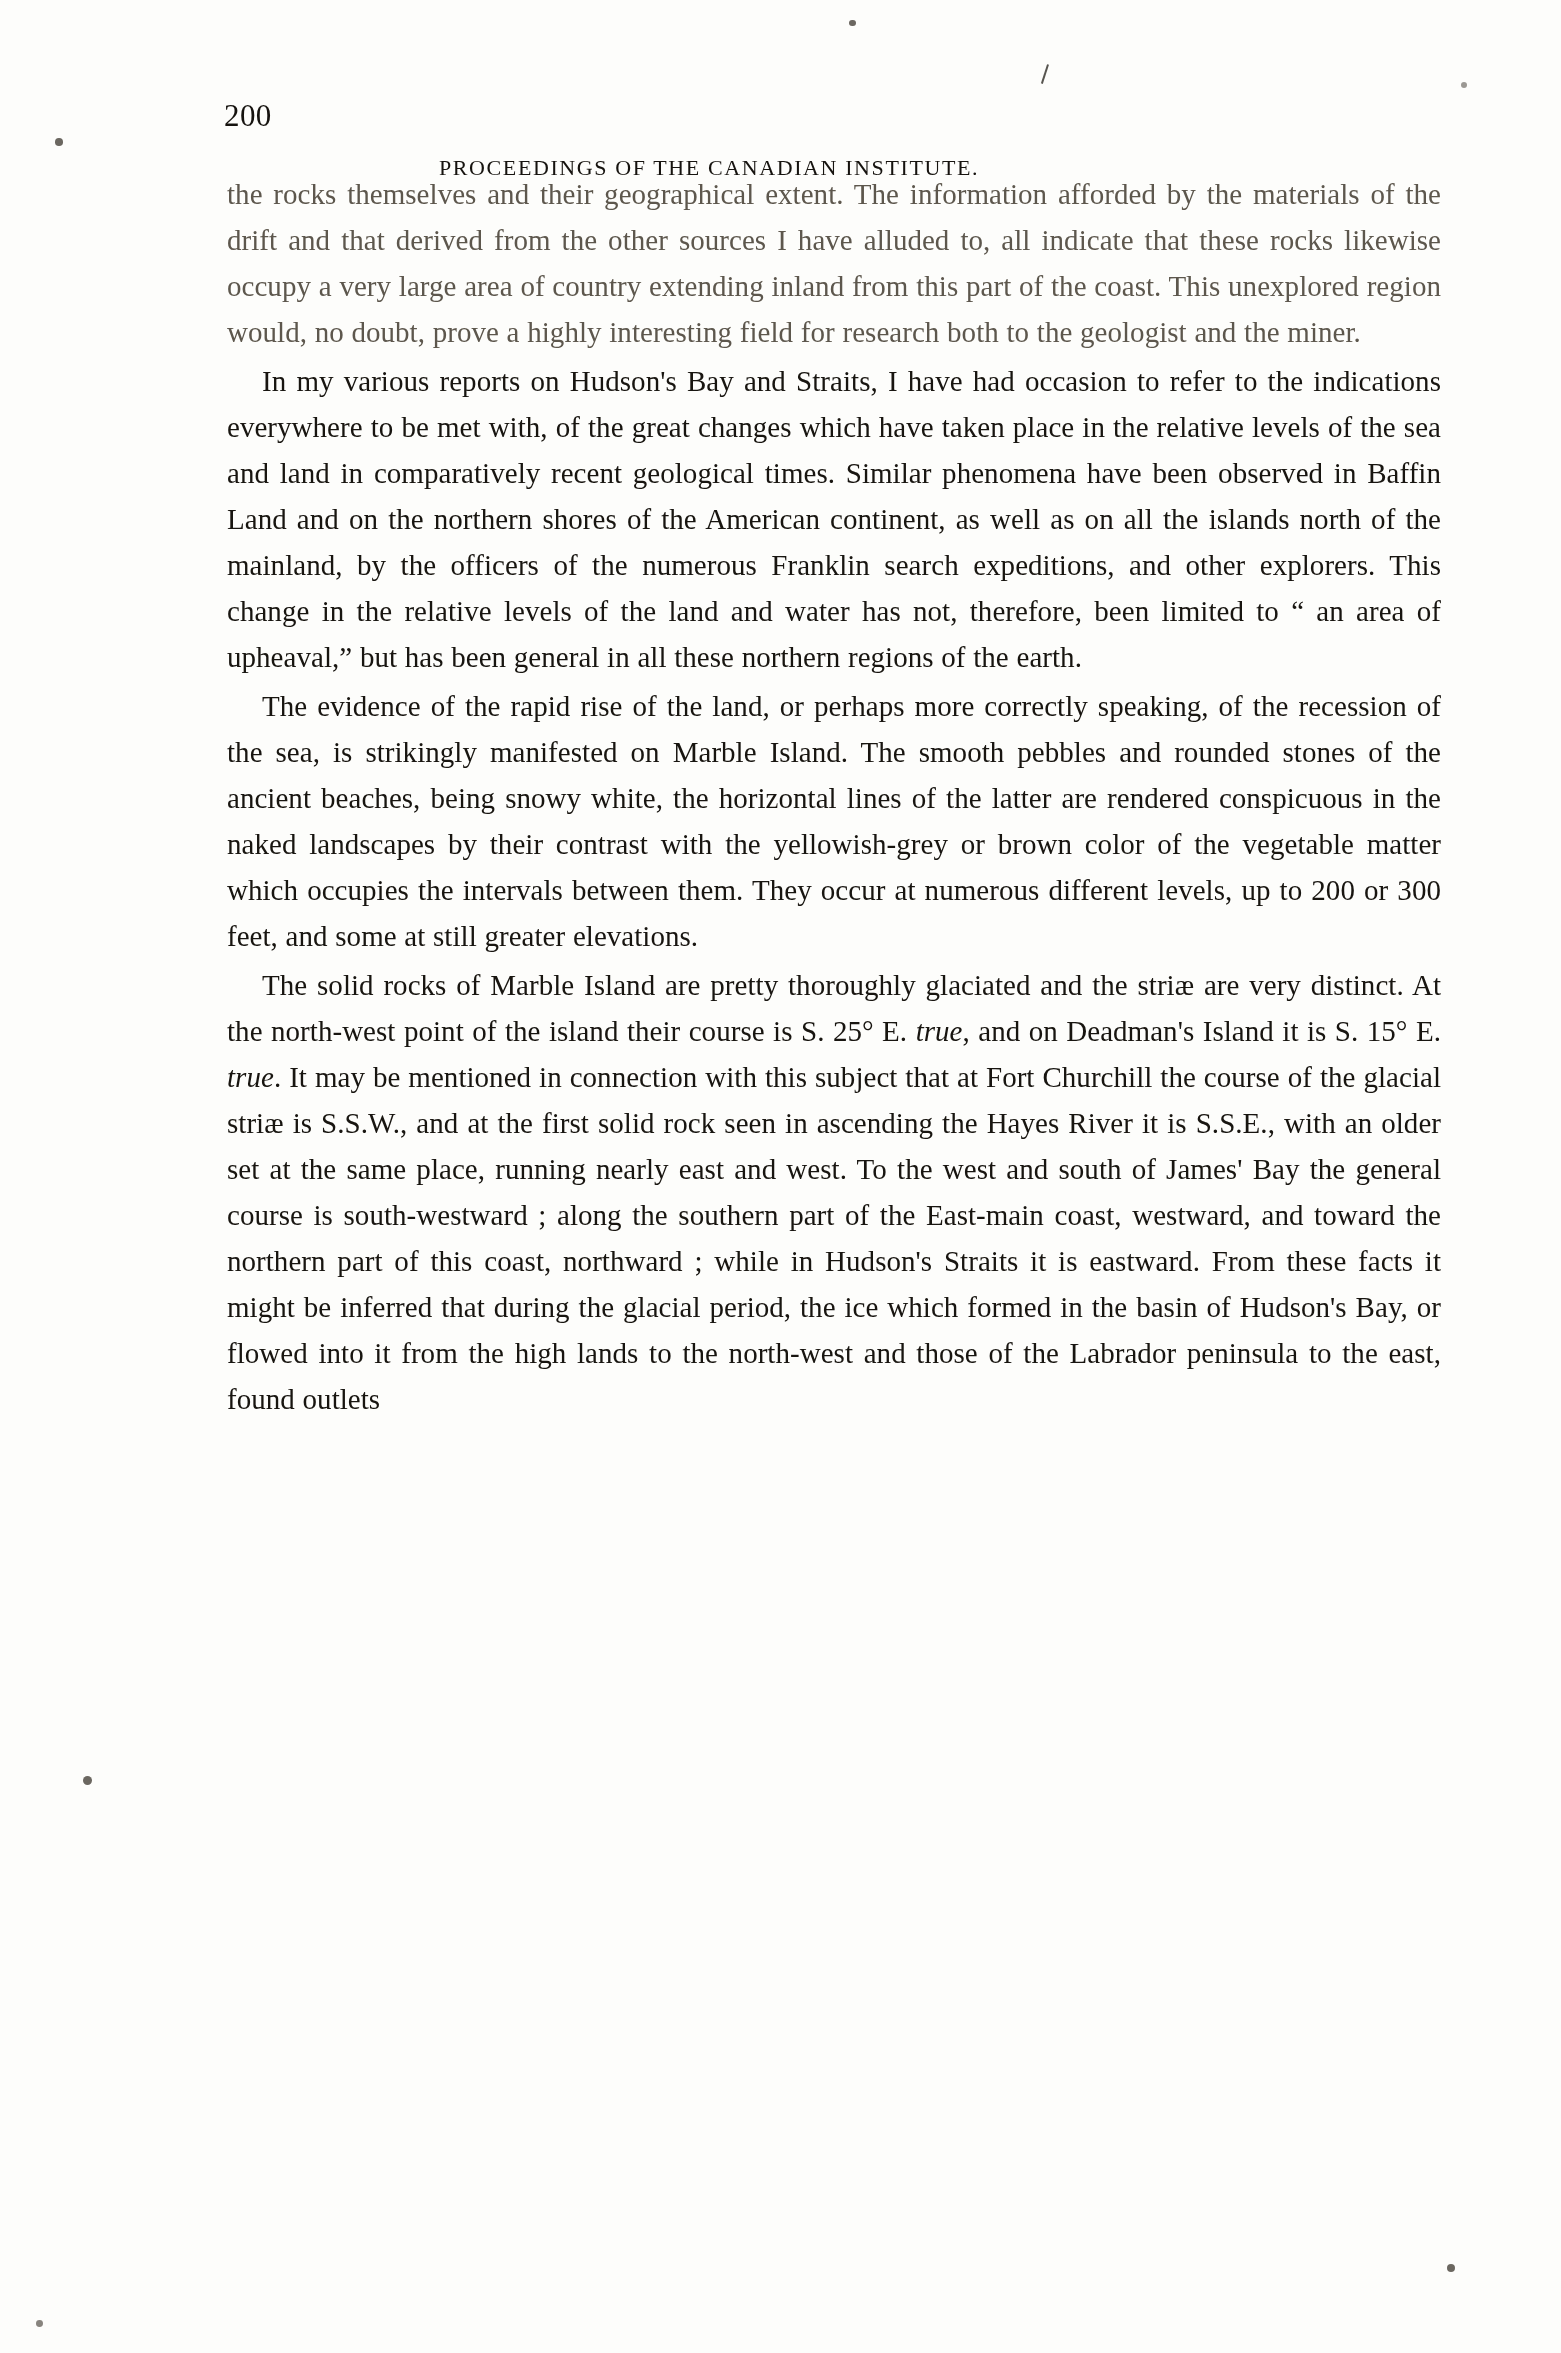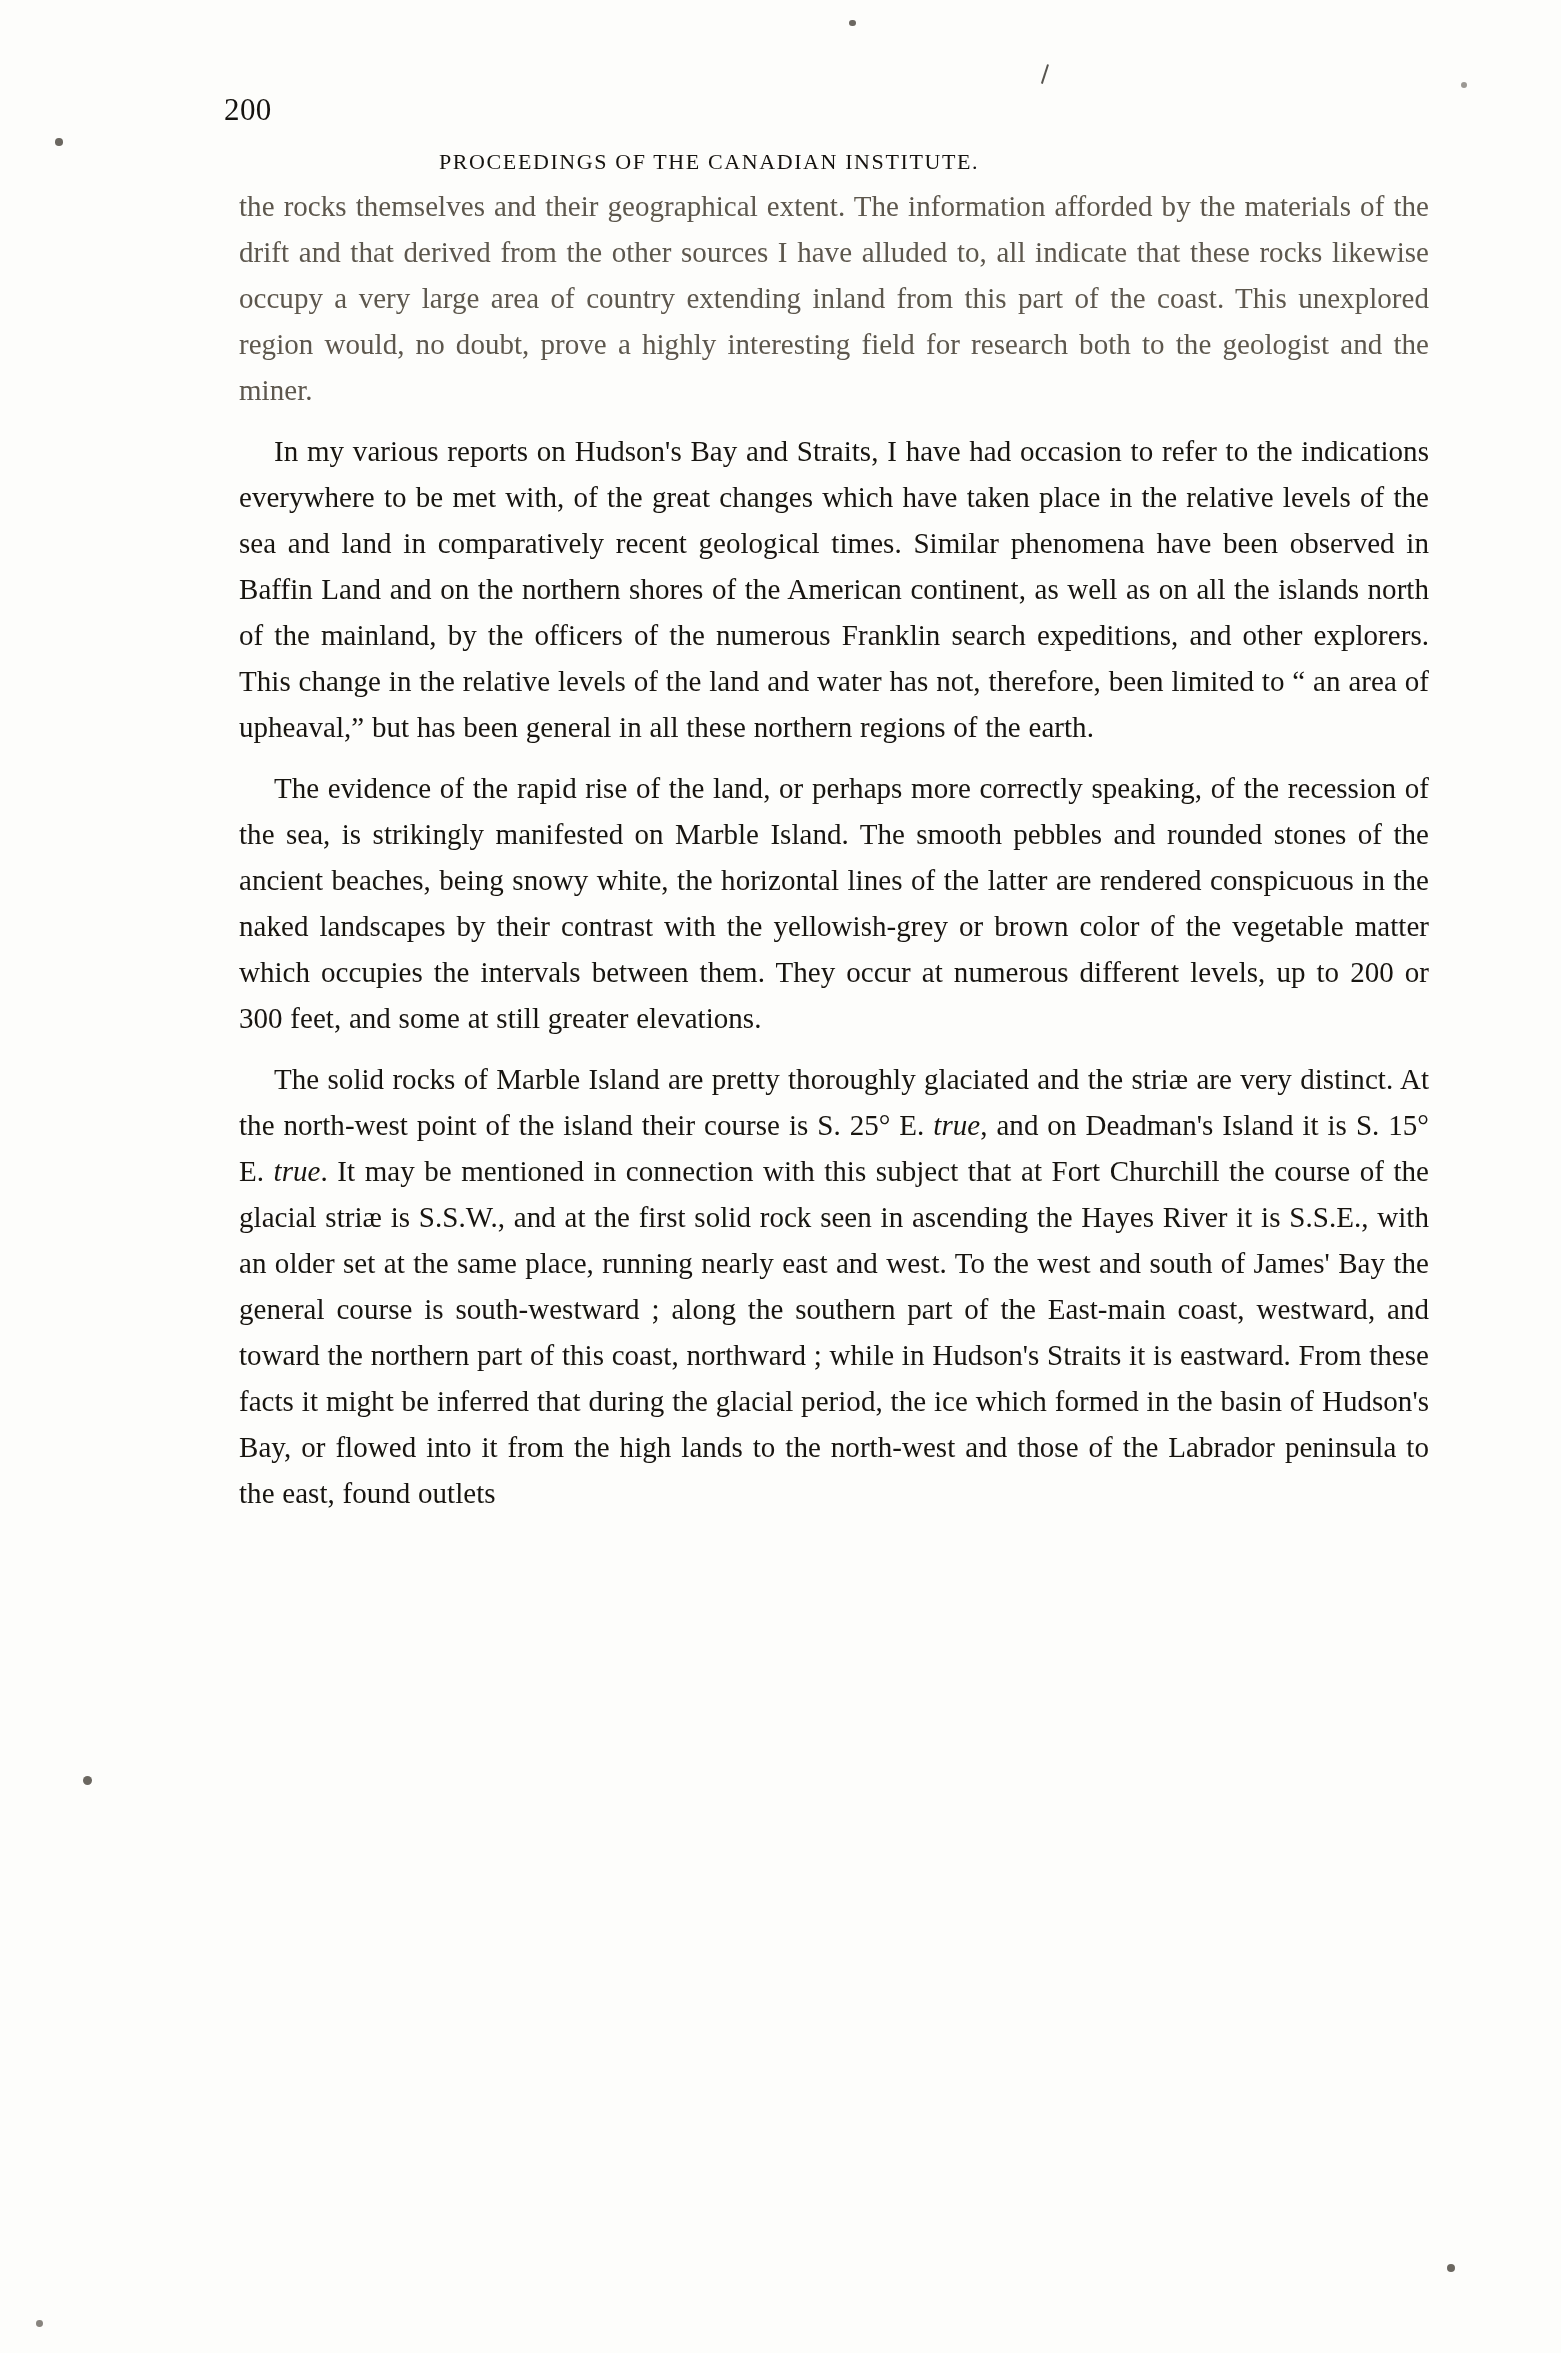--- a/index.html
+++ b/index.html
@@ -37,21 +37,21 @@
     height: 19.7px;
     background: #2d2a24;
     transform: rotate(18deg);
     opacity: .8;
   }
 
   .header {
     position: absolute;
     left: 0;
     right: 0;
-    top: 92px;
+    top: 98px;
     height: 35px;
     text-align: center;
   }
   .folio {
     position: absolute;
     left: 224px;
     top: 0;
     font-size: 31px;
     letter-spacing: 0.4px;
     color: #16130f;
@@ -68,21 +68,21 @@
     margin-top: 48px;
   }
 
   .body-col {
     position: absolute;
     left: 224px;
     top: 168px;
     width: 1220px;
   }
   p.para {
-    margin: 15px;
+    margin: 3px;
     font-size: 29px;
     line-height: 46px;
     text-align: justify;
     text-align-last: left;
     text-indent: 0;
     letter-spacing: 0.04px;
     word-spacing: 0.4px;
   }
   p.para.indent {
     text-indent: 35px;

